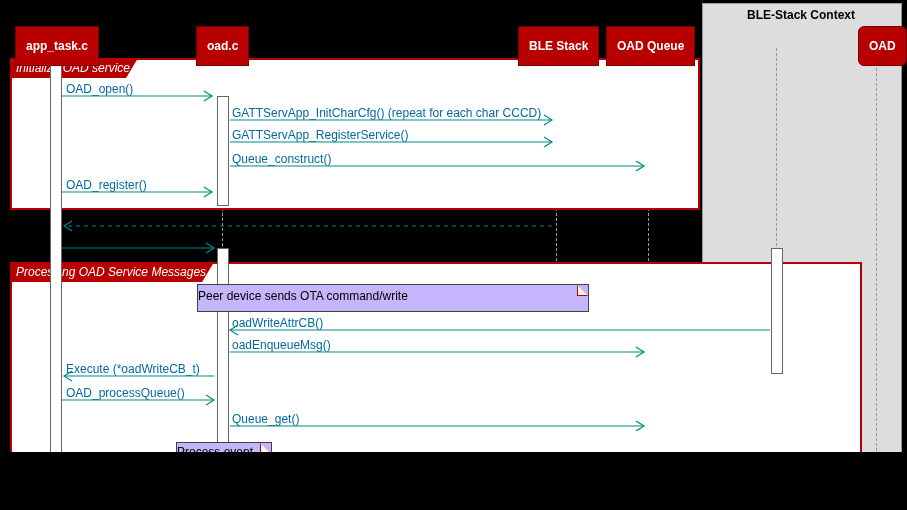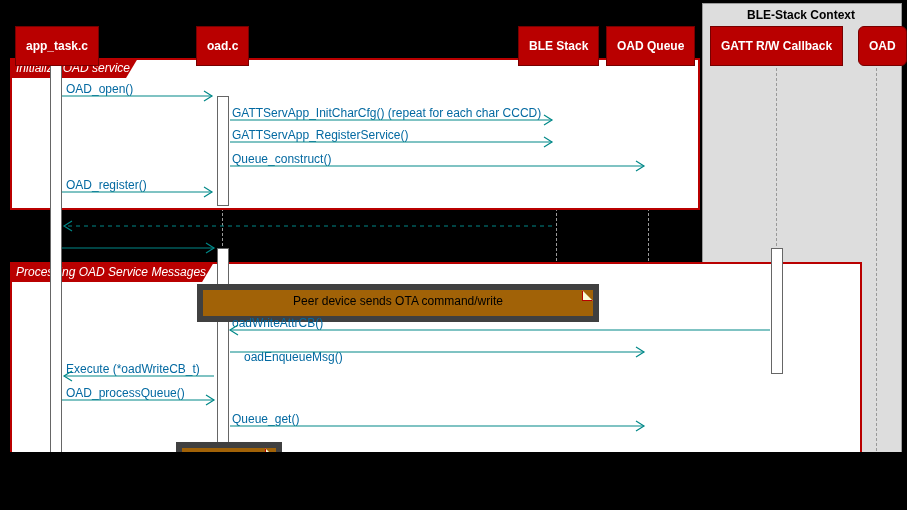--- a/index.html
+++ b/index.html
@@ -52,23 +52,22 @@
   .frag-label {
     position: absolute;
     background: #b90000;
     color: #fff;
     font-style: italic;
     padding: 3px 8px 3px 6px;
     clip-path: polygon(0 0, 100% 0, calc(100% - 12px) 100%, 0 100%);
   }
   .note-box {
     position: absolute;
-    background: #a16207;
-    border: 6px solid #404040;
-    text-align: center;
+    background: #c4b5fd;
+    border: 1px solid #404040;
     padding-top: 4px;
   }
   .note-fold {
     position: absolute;
     right: 0; top: 0;
     width: 10px; height: 10px;
     border-left: 1px solid #b90000;
     border-bottom: 1px solid #b90000;
     background: #fbfbd9;
     clip-path: polygon(0 0, 0 100%, 100% 100%);
@@ -129,31 +128,30 @@
 
   <div class="note-box" style="left:176px; top:442px; width:94px; height:18px; padding-top:2px;">
      <span>Process event</span>
      <div class="note-fold"></div>
   </div>
 
   <div class="red-box" style="left:15px; top:26px;">app_task.c</div>
   <div class="red-box" style="left:196px; top:26px;">oad.c</div>
   <div class="red-box" style="left:606px; top:26px;">OAD Queue</div>
   <div class="red-box" style="left:518px; top:26px;">BLE Stack</div>
-  <div class="red-box" style="left:710px; top:26px;">GATT R/W Callback</div>
   <div class="red-box" style="left:858px; top:26px;border-radius:6px;">OAD</div>
 
   <div class="msg-label" style="left:66px; top:82px;">OAD_open()</div>
   <div class="msg-label" style="left:232px; top:106px;">GATTServApp_InitCharCfg() (repeat for each char CCCD)</div>
   <div class="msg-label" style="left:232px; top:128px;">GATTServApp_RegisterService()</div>
   <div class="msg-label" style="left:232px; top:152px;">Queue_construct()</div>
   <div class="msg-label" style="left:66px; top:178px;">OAD_register()</div>
 
   <div class="msg-label" style="left:232px; top:316px;">oadWriteAttrCB()</div>
-  <div class="msg-label" style="left:244px; top:338px;margin-top:12px;">oadEnqueueMsg()</div>
+  <div class="msg-label" style="left:232px; top:338px;">oadEnqueueMsg()</div>
   <div class="msg-label" style="left:66px; top:362px;">Execute (*oadWriteCB_t)</div>
   <div class="msg-label" style="left:66px; top:386px;">OAD_processQueue()</div>
   <div class="msg-label" style="left:232px; top:412px;">Queue_get()</div>
 
   <svg class="diagram-svg">
 
     <line class="arrow-line" x1="62" y1="96" x2="212" y2="96"></line>
     <polyline class="arrow-head-open" points="204,91 212,96 204,101"></polyline>
 
     <line class="arrow-line" x1="230" y1="120" x2="552" y2="120"></line>

